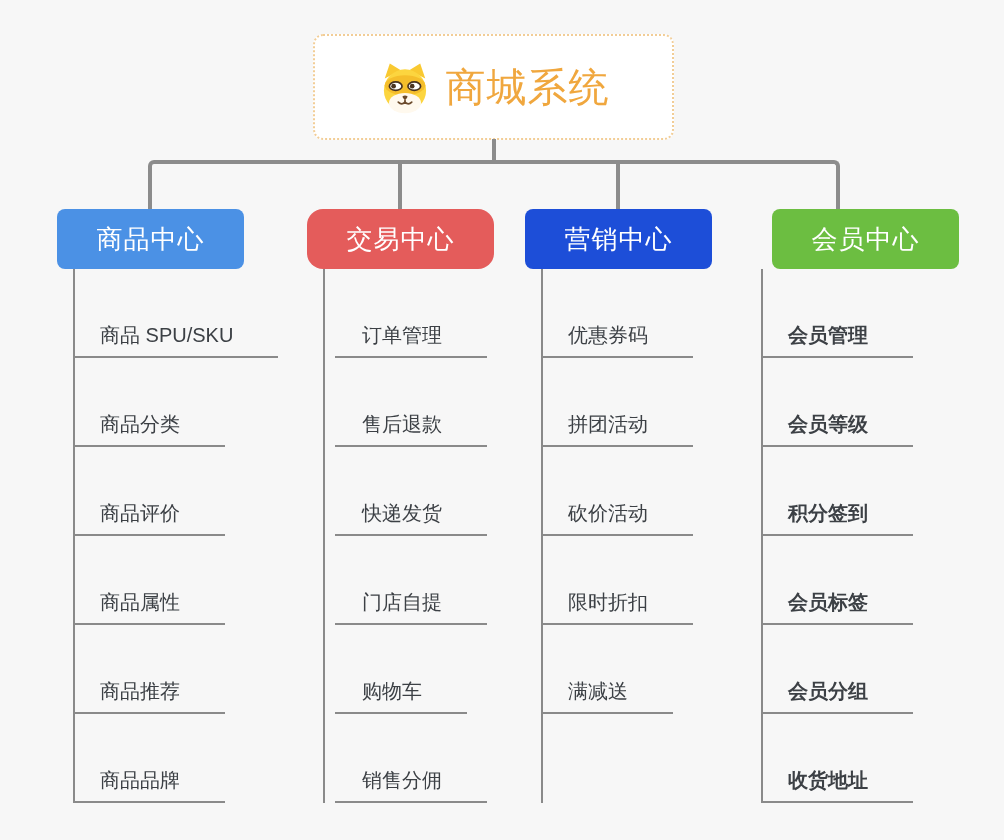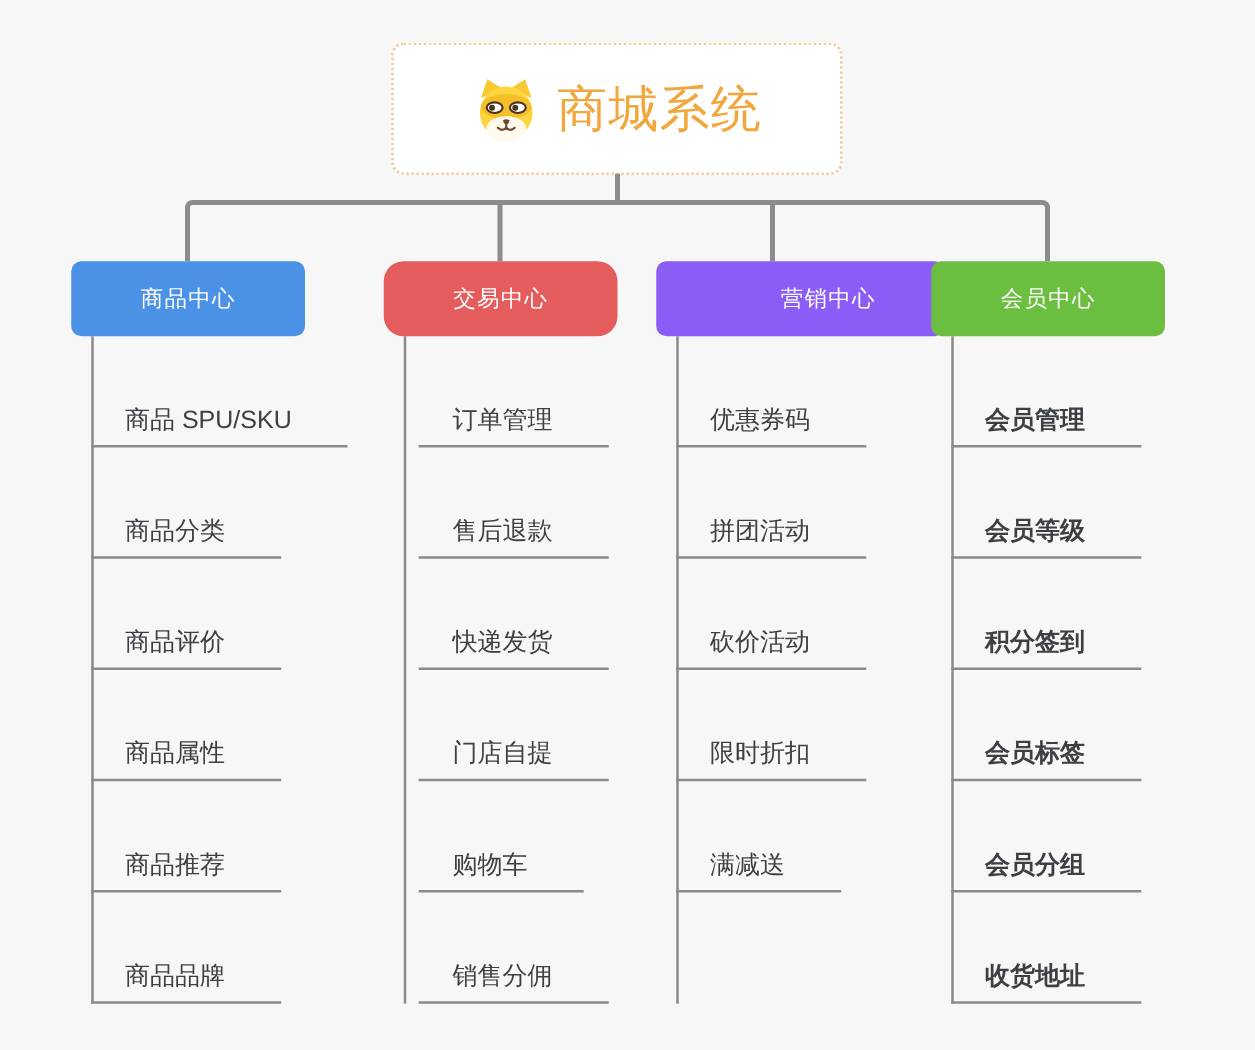--- a/index.html
+++ b/index.html
@@ -47,21 +47,21 @@
   }
   .drop-2{left:398px;top:162px;width:4px;height:47px;}
   .drop-3{left:616px;top:162px;width:4px;height:47px;}
   
   .branch-node{
     position:absolute;top:209px;
     width:187px;height:60px;
     border-radius:8px;
     display:flex;align-items:center;justify-content:center;
     color:#ffffff;
-    font-size:18px;
+    font-size:26px;
     font-weight:500;
     letter-spacing:1px;
     cursor:default;
   }
   .branch-1{left:57px;}
   .branch-2{left:307px;border-radius:16px;}
   .branch-3{left:525px;}
   .branch-4{left:745px;}
   
   .column{
@@ -117,24 +117,24 @@
   <div class="bus-frame"></div>
   <div class="conn drop-2"></div>
   <div class="conn drop-3"></div>
 
   <div class="branch-node branch-1" style="background-color: rgb(75, 145, 229);">
     <span>商品中心</span>
   </div>
   <div class="branch-node branch-2" style="background-color: rgb(228, 92, 91);">
     <span>交易中心</span>
   </div>
-  <div class="branch-node branch-3" style="background-color: #8b5cf6; padding-left: 44px;">
+  <div class="branch-node branch-3" style="background-color: #1d4ed8;">
     <span>营销中心</span>
   </div>
-  <div class="branch-node branch-4" style="background-color: rgb(108, 190, 65);">
+  <div class="branch-node branch-4" style="background-color: rgb(108, 190, 65); margin-left: 27px;">
     <span>会员中心</span>
   </div>
 
   <div class="column col-1">
     <div class="spine"></div>
     <div class="leaf">商品 SPU/SKU</div>
     <div class="leaf">商品分类</div>
     <div class="leaf">商品评价</div>
     <div class="leaf">商品属性</div>
     <div class="leaf">商品推荐</div>

